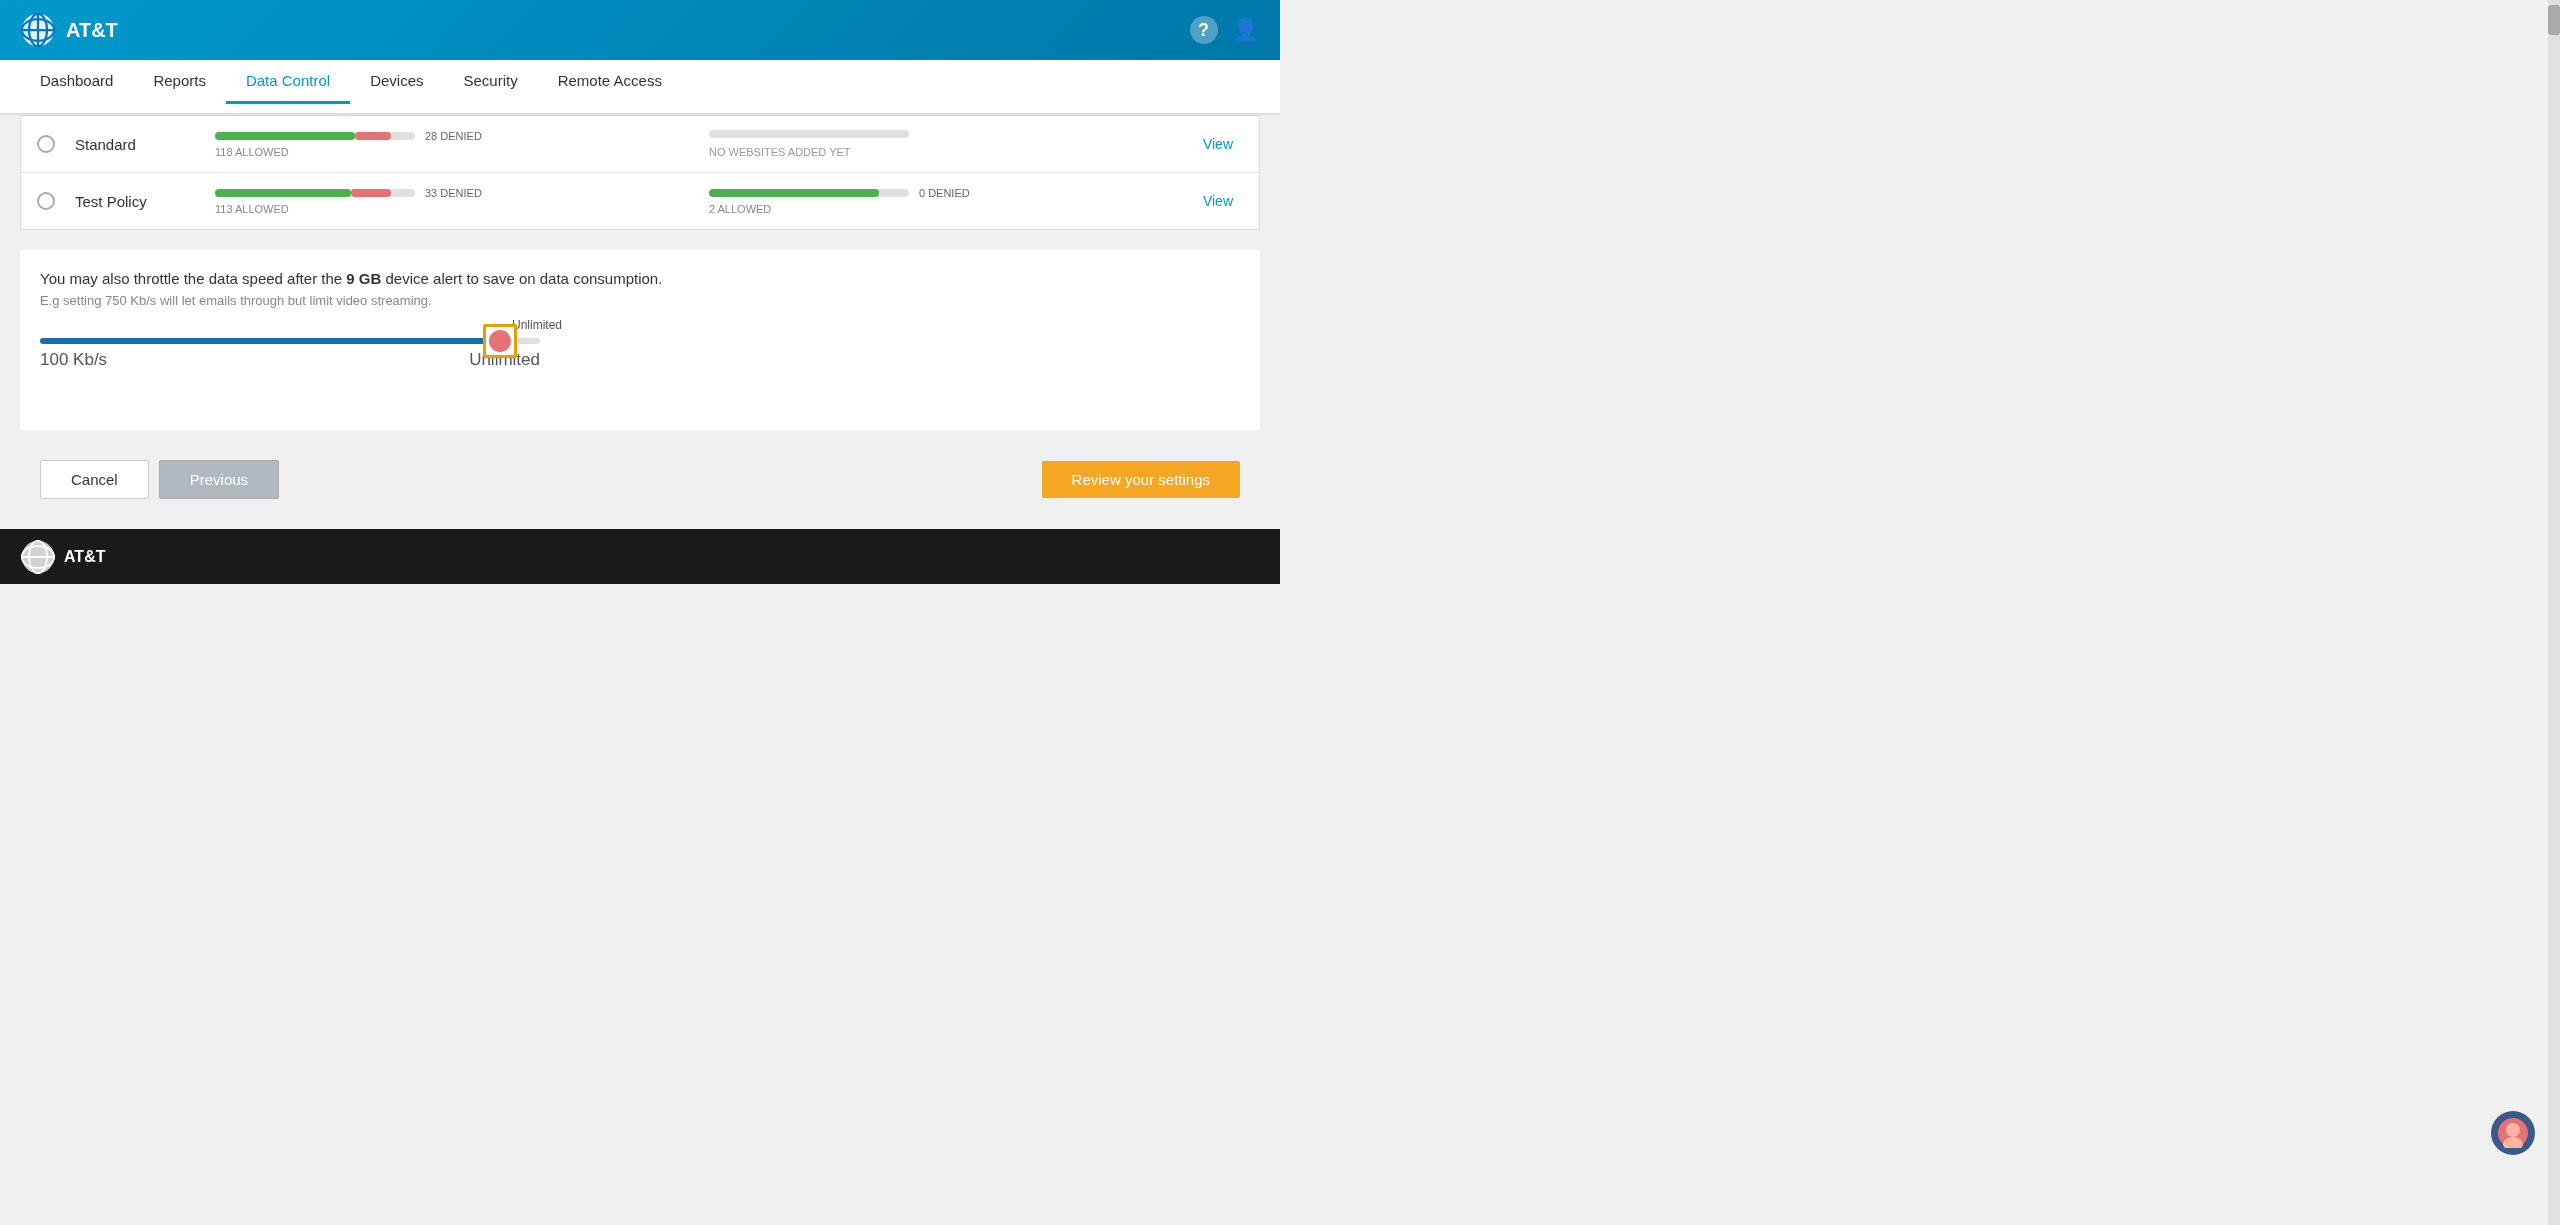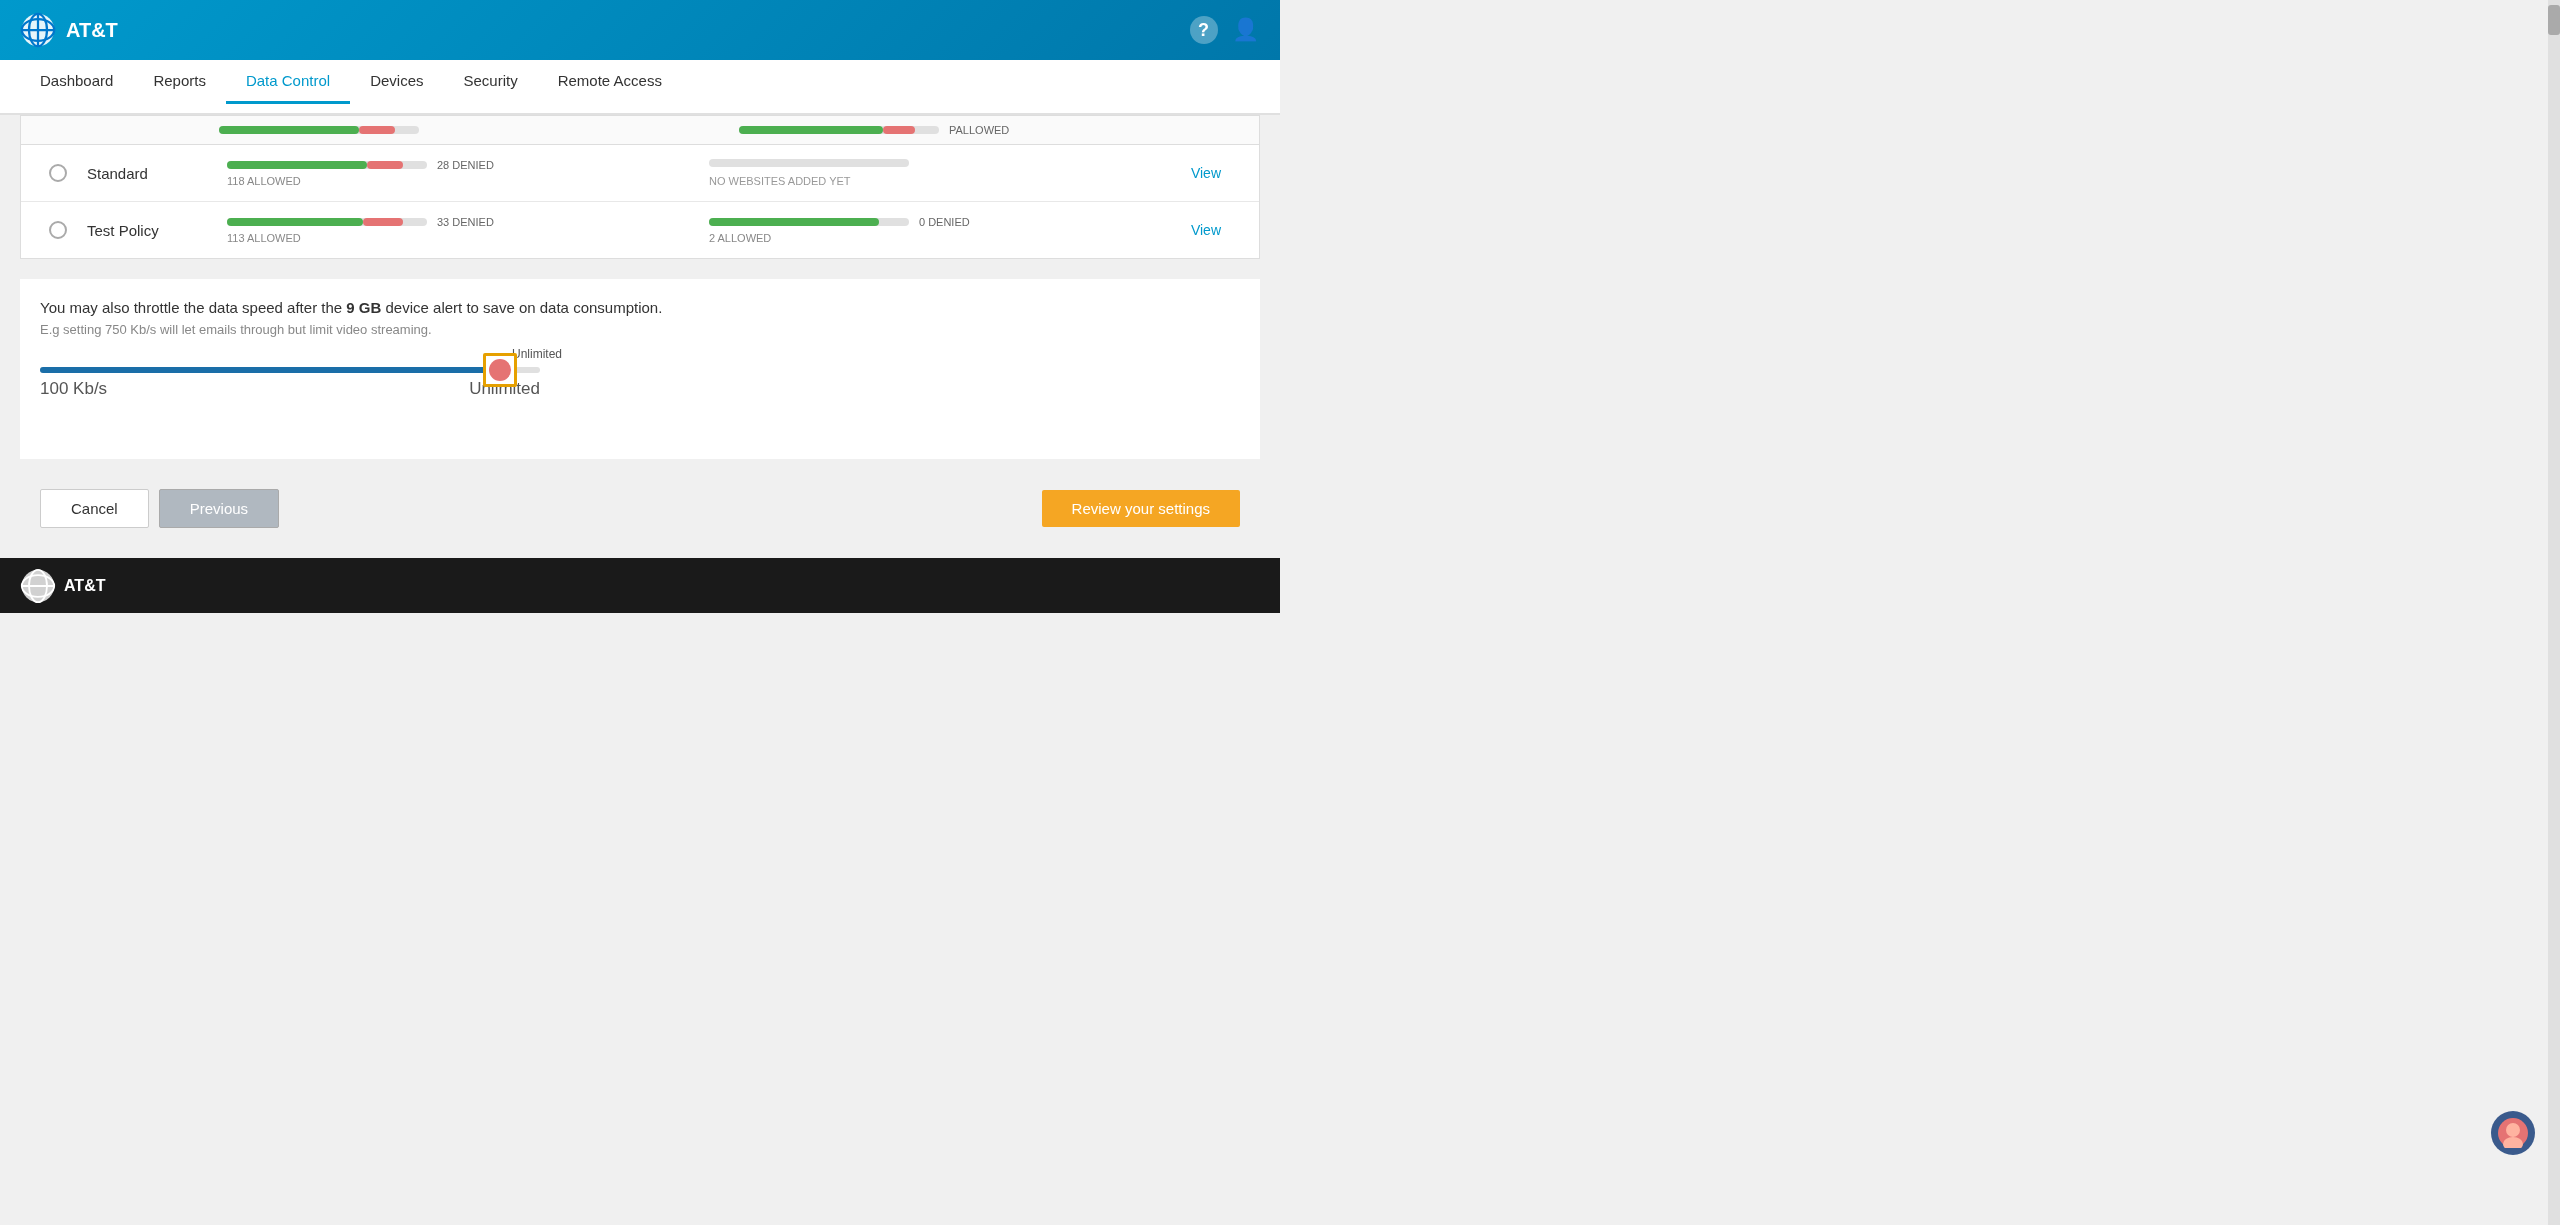--- a/index.html
+++ b/index.html
@@ -75,21 +75,21 @@
 
     
     .policy-table {
       background: white;
       border: 1px solid #ddd;
       margin-bottom: 20px;
     }
     .policy-row {
       display: flex;
       align-items: center;
-      padding: 14px 28px;
+      padding: 14px 16px;
       border-bottom: 1px solid #e8e8e8;
       gap: 20px;
     }
     .policy-row:last-child { border-bottom: none; }
     .policy-radio {
       width: 18px;
       height: 18px;
       border-radius: 50%;
       border: 2px solid #aaa;
       flex-shrink: 0;
@@ -364,37 +364,20 @@
   <div class="nav-item active">Data Control</div>
   <div class="nav-item">Devices</div>
   <div class="nav-item">Security</div>
   <div class="nav-item">Remote Access</div>
 </nav>
 
 <div class="main">
 
   <div class="policy-table">
 
-    <div style="display:flex; align-items:center; padding: 8px 20px; border-bottom:1px solid #ddd; background:#fafafa; gap:20px;">
-      <div style="width:18px;"></div>
-      <div style="min-width:120px; font-size:13px; color:#555;"></div>
-      <div style="flex:1; display:flex; align-items:center; gap:10px;">
-        <div class="progress-bar-bg" style="width:200px;">
-          <div class="progress-bar-fill-green" style="width:70%;"></div>
-          <div class="progress-bar-fill-red" style="width:18%; left:70%;"></div>
-        </div>
-      </div>
-      <div style="flex:1; display:flex; align-items:center; gap:10px;">
-        <div class="progress-bar-bg" style="width:200px;">
-          <div class="progress-bar-fill-green" style="width:72%;"></div>
-          <div class="progress-bar-fill-red" style="width:16%; left:72%;"></div>
-        </div>
-        <span style="font-size:11px; color:#666;">PALLOWED</span>
-      </div>
-    </div>
 
     <div class="policy-row">
       <div class="policy-radio"></div>
       <div class="policy-name">Standard</div>
       <div class="policy-stats">
         <div class="progress-bar-wrap">
           <div class="progress-bar-bg" style="width:200px;">
             <div class="progress-bar-fill-green" style="width:70%;"></div>
             <div class="progress-bar-fill-red" style="width:18%; left:70%;"></div>
           </div>

